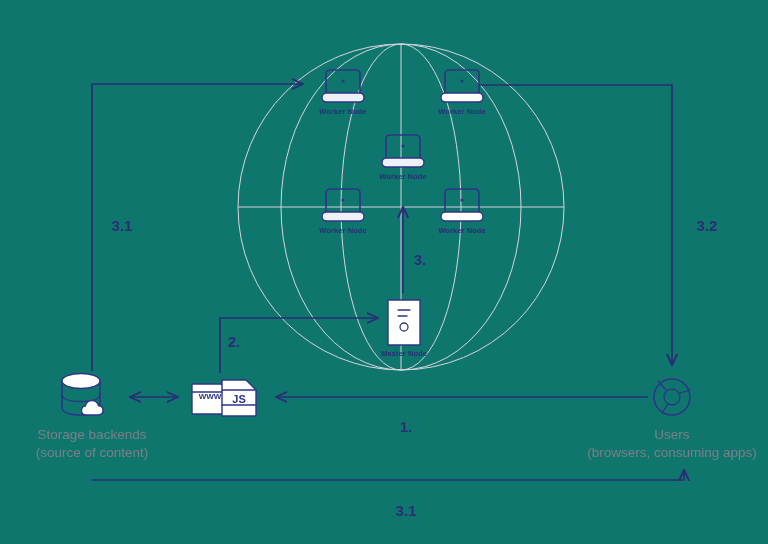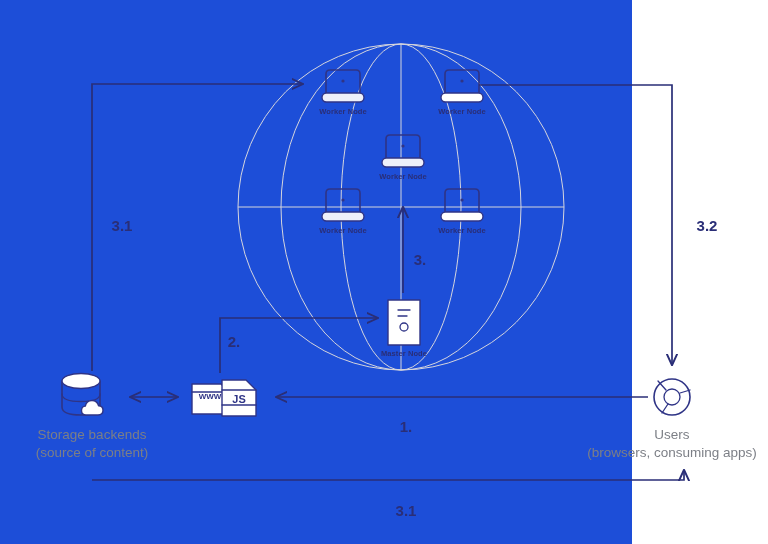--- a/index.html
+++ b/index.html
@@ -8,23 +8,23 @@
     background: #ffffff;
   }
   body {
     width: 768px;
     height: 544px;
     overflow: hidden;
     font-family: "Liberation Sans", sans-serif;
   }
   #diagram-root {
     position: relative;
-    width: 632px;
+    width: 768px;
     height: 544px;
-    background: #1d4ed8;
+    background: #0f766e;
   }
   svg#diagram-svg {
     display: block;
     width: 768px;
     height: 544px;
   }
   .node-label {
     font-family: "Liberation Sans", sans-serif;
     font-size: 7.5px;
     font-weight: bold;

